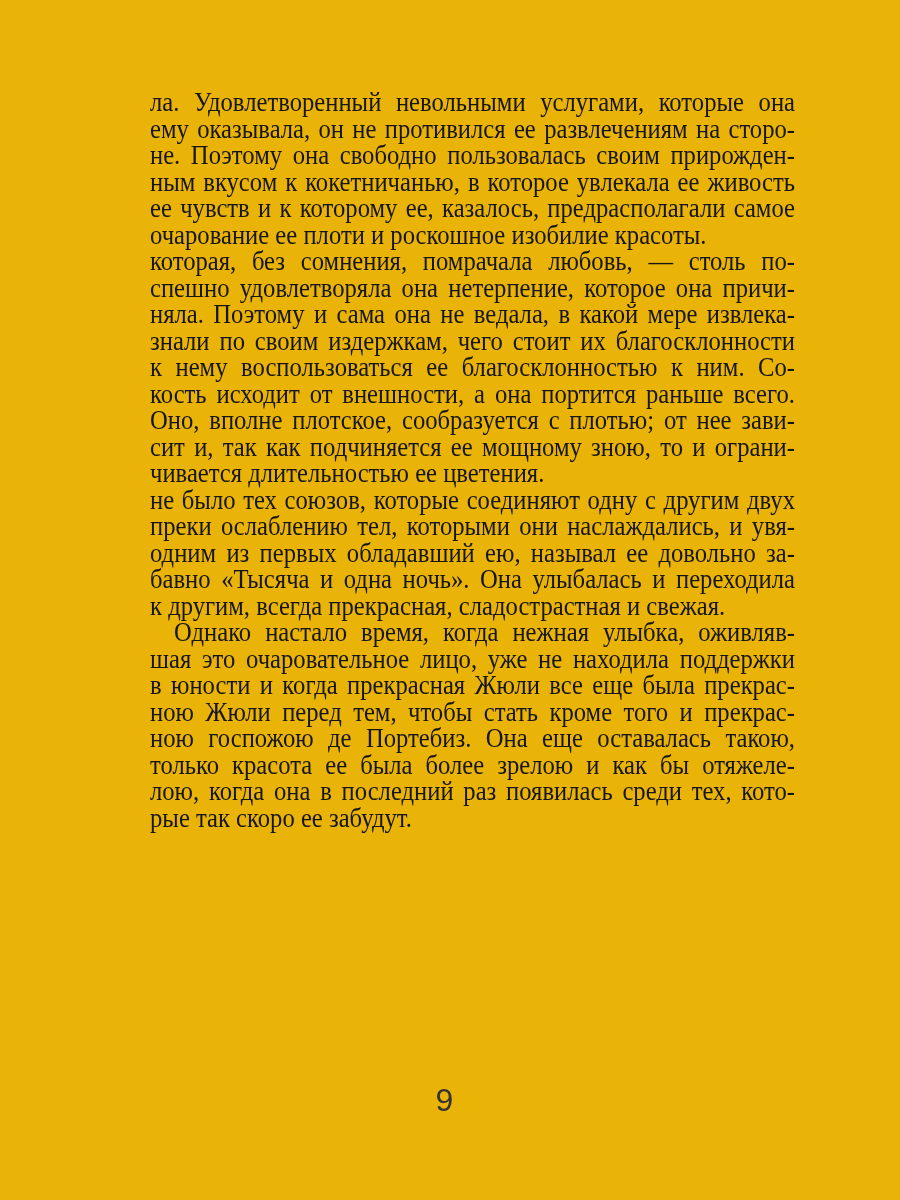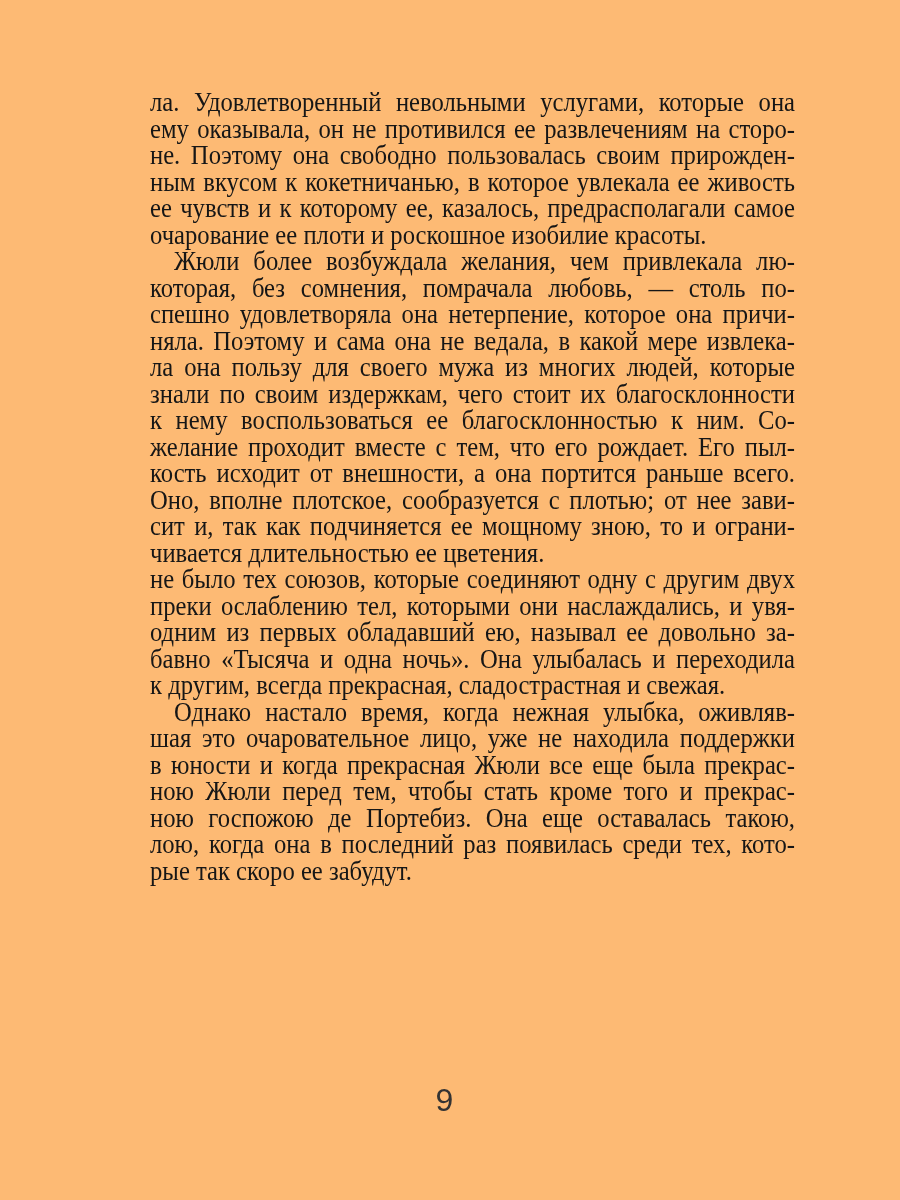--- a/index.html
+++ b/index.html
@@ -10,21 +10,21 @@
   body {
     width: 900px;
     height: 1200px;
     position: relative;
     overflow: hidden;
     font-family: "Liberation Serif", serif;
   }
   .book-page {
     position: absolute;
     inset: 0;
-    background: #fdba74;
+    background: #eab308;
     padding-left: 28px;
   }
   .text-block {
     position: absolute;
     left: 150px;
     top: 89px;
     width: 645px;
     color: #161616;
     font-size: 28px;
   }
@@ -65,44 +65,42 @@
   <div class="text-block">
       <div class="paragraph">
         <div class="line"><span style="word-spacing: 9.60653px; transform: scaleX(0.88);">ла. Удовлетворенный невольными услугами, которые она</span></div>
         <div class="line"><span style="word-spacing: 2.45916px; transform: scaleX(0.88);">ему оказывала, он не противился ее развлечениям на сторо-</span></div>
         <div class="line"><span style="word-spacing: 5.0367px; transform: scaleX(0.88);">не. Поэтому она свободно пользовалась своим прирожден-</span></div>
         <div class="line"><span style="word-spacing: 2.0451px; transform: scaleX(0.88);">ным вкусом к кокетничанью, в которое увлекала ее живость</span></div>
         <div class="line"><span style="word-spacing: 2.4494px; transform: scaleX(0.88);">ее чувств и к которому ее, казалось, предрасполагали самое</span></div>
         <div class="line last"><span style="transform: scaleX(0.88);">очарование ее плоти и роскошное изобилие красоты.</span></div>
       </div>
       <div class="paragraph">
-        <div class="line indent"><span style="word-spacing: 8.92874px; transform: scaleX(0.88);">Жюли более возбуждала желания, чем привлекала лю-</span></div>
         <div class="line"><span style="word-spacing: 10.806px; transform: scaleX(0.88);">которая, без сомнения, помрачала любовь, — столь по-</span></div>
         <div class="line"><span style="word-spacing: 4.62784px; transform: scaleX(0.88);">спешно удовлетворяла она нетерпение, которое она причи-</span></div>
         <div class="line"><span style="word-spacing: 3.68608px; transform: scaleX(0.88);">няла. Поэтому и сама она не ведала, в какой мере извлека-</span></div>
-        <div class="line"><span style="word-spacing: 5.42377px; transform: scaleX(0.88);">ла она пользу для своего мужа из многих людей, которые</span></div>
         <div class="line"><span style="word-spacing: 4.24127px; transform: scaleX(0.88);">знали по своим издержкам, чего стоит их благосклонности</span></div>
         <div class="line"><span style="word-spacing: 8.33279px; transform: scaleX(0.88);">к нему воспользоваться ее благосклонностью к ним. Со-</span></div>
-        <div class="line"><span style="word-spacing: 4.26057px; transform: scaleX(0.88);">желание проходит вместе с тем, что его рождает. Его пыл-</span></div>
         <div class="line"><span style="word-spacing: 4.22869px; transform: scaleX(0.88);">кость исходит от внешности, а она портится раньше всего.</span></div>
         <div class="line"><span style="word-spacing: 4.12713px; transform: scaleX(0.88);">Оно, вполне плотское, сообразуется с плотью; от нее зави-</span></div>
         <div class="line"><span style="word-spacing: 3.55014px; transform: scaleX(0.88);">сит и, так как подчиняется ее мощному зною, то и ограни-</span></div>
         <div class="line last"><span style="transform: scaleX(0.88);">чивается длительностью ее цветения.</span></div>
       </div>
       <div class="paragraph">
         <div class="line"><span style="word-spacing: 1.74321px; transform: scaleX(0.88);">не было тех союзов, которые соединяют одну с другим двух</span></div>
         <div class="line"><span style="word-spacing: 3.58279px; transform: scaleX(0.88);">преки ослаблению тел, которыми они наслаждались, и увя-</span></div>
         <div class="line"><span style="word-spacing: 4.69158px; transform: scaleX(0.88);">одним из первых обладавший ею, называл ее довольно за-</span></div>
         <div class="line"><span style="word-spacing: 4.9826px; transform: scaleX(0.88);">бавно «Тысяча и одна ночь». Она улыбалась и переходила</span></div>
         <div class="line last"><span style="transform: scaleX(0.88);">к другим, всегда прекрасная, сладострастная и свежая.</span></div>
       </div>
       <div class="paragraph">
         <div class="line indent"><span style="word-spacing: 8.89749px; transform: scaleX(0.88);">Однако настало время, когда нежная улыбка, оживляв-</span></div>
         <div class="line"><span style="word-spacing: 5.15869px; transform: scaleX(0.88);">шая это очаровательное лицо, уже не находила поддержки</span></div>
         <div class="line"><span style="word-spacing: 3.64426px; transform: scaleX(0.88);">в юности и когда прекрасная Жюли все еще была прекрас-</span></div>
         <div class="line"><span style="word-spacing: 5.98974px; transform: scaleX(0.88);">ною Жюли перед тем, чтобы стать кроме того и прекрас-</span></div>
         <div class="line"><span style="word-spacing: 9.34172px; transform: scaleX(0.88);">ною госпожою де Портебиз. Она еще оставалась такою,</span></div>
+        <div class="line"><span style="word-spacing: 7.80745px; transform: scaleX(0.88);">только красота ее была более зрелою и как бы отяжеле-</span></div>
         <div class="line"><span style="word-spacing: 4.05571px; transform: scaleX(0.88);">лою, когда она в последний раз появилась среди тех, кото-</span></div>
         <div class="line last"><span style="transform: scaleX(0.88);">рые так скоро ее забудут.</span></div>
       </div>
     </div>
   <div class="page-number">9</div>
 </div>
 
 </body></html>

